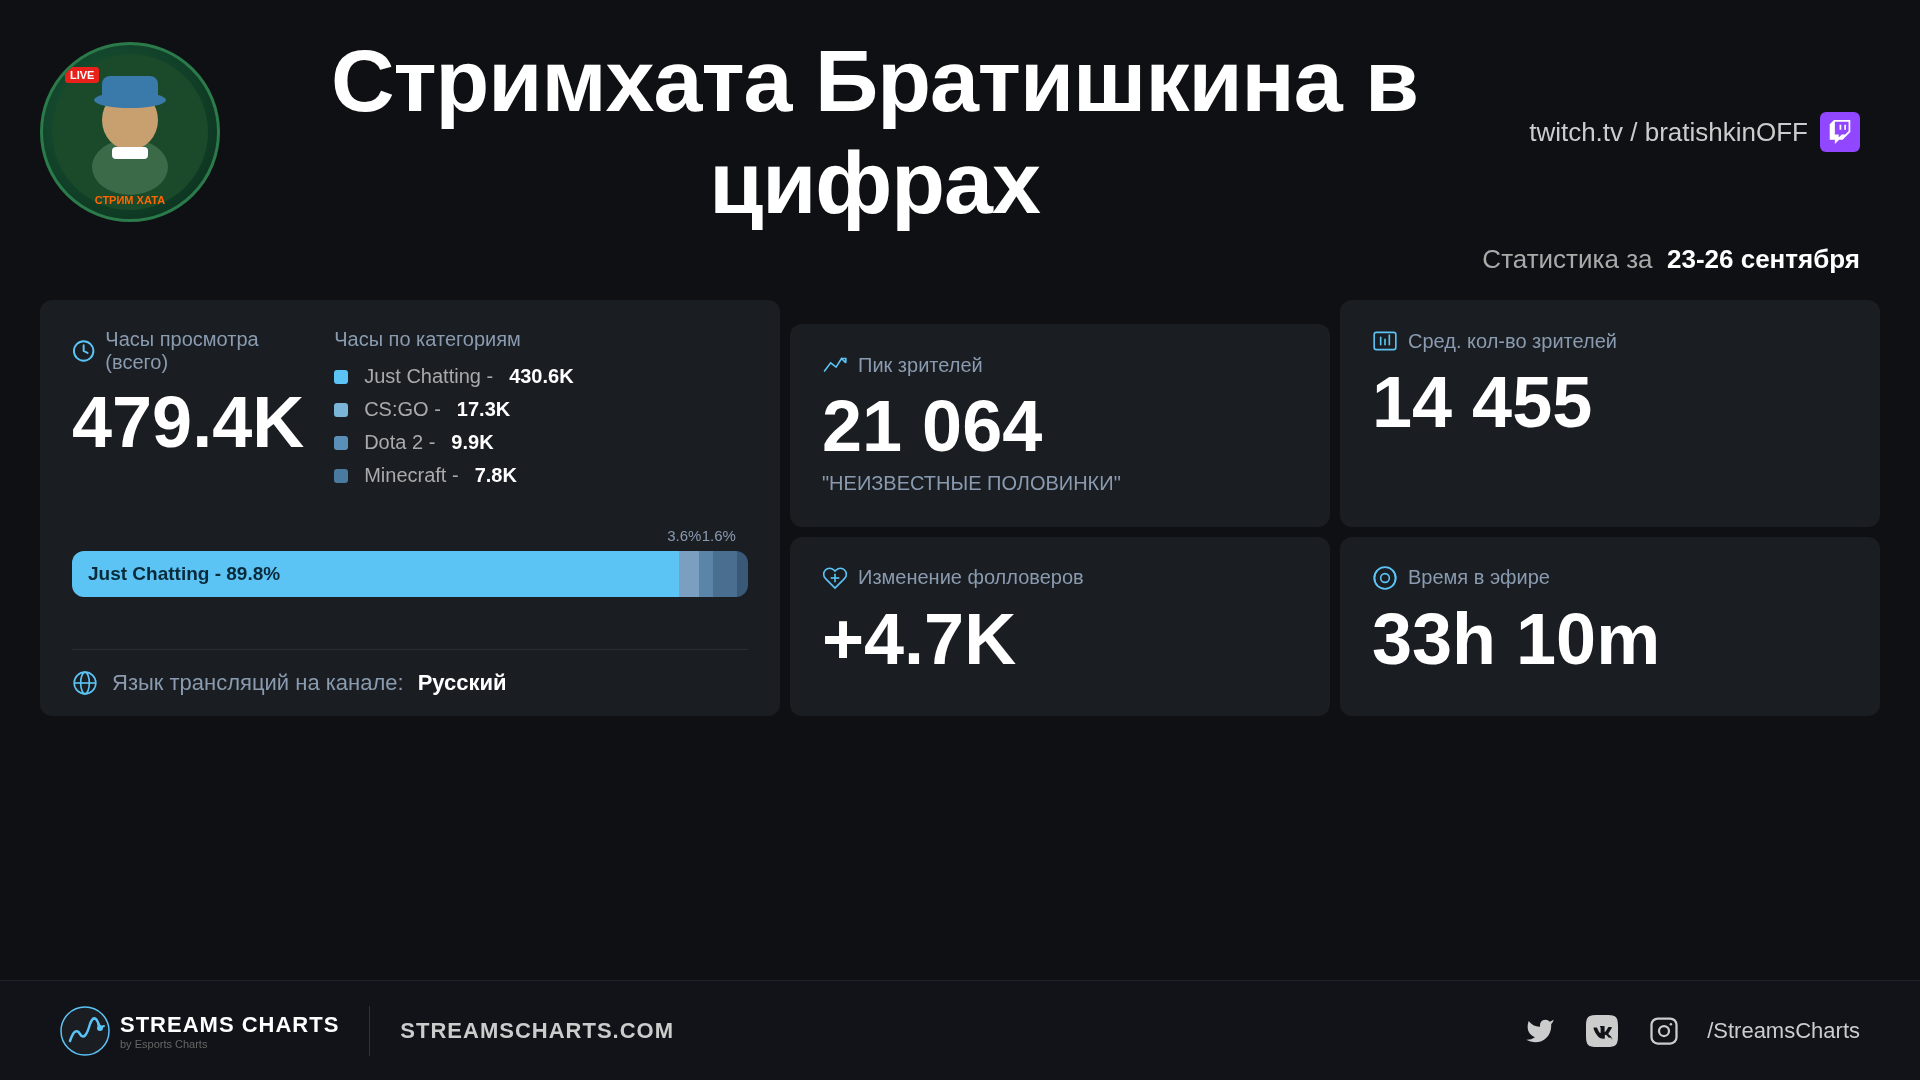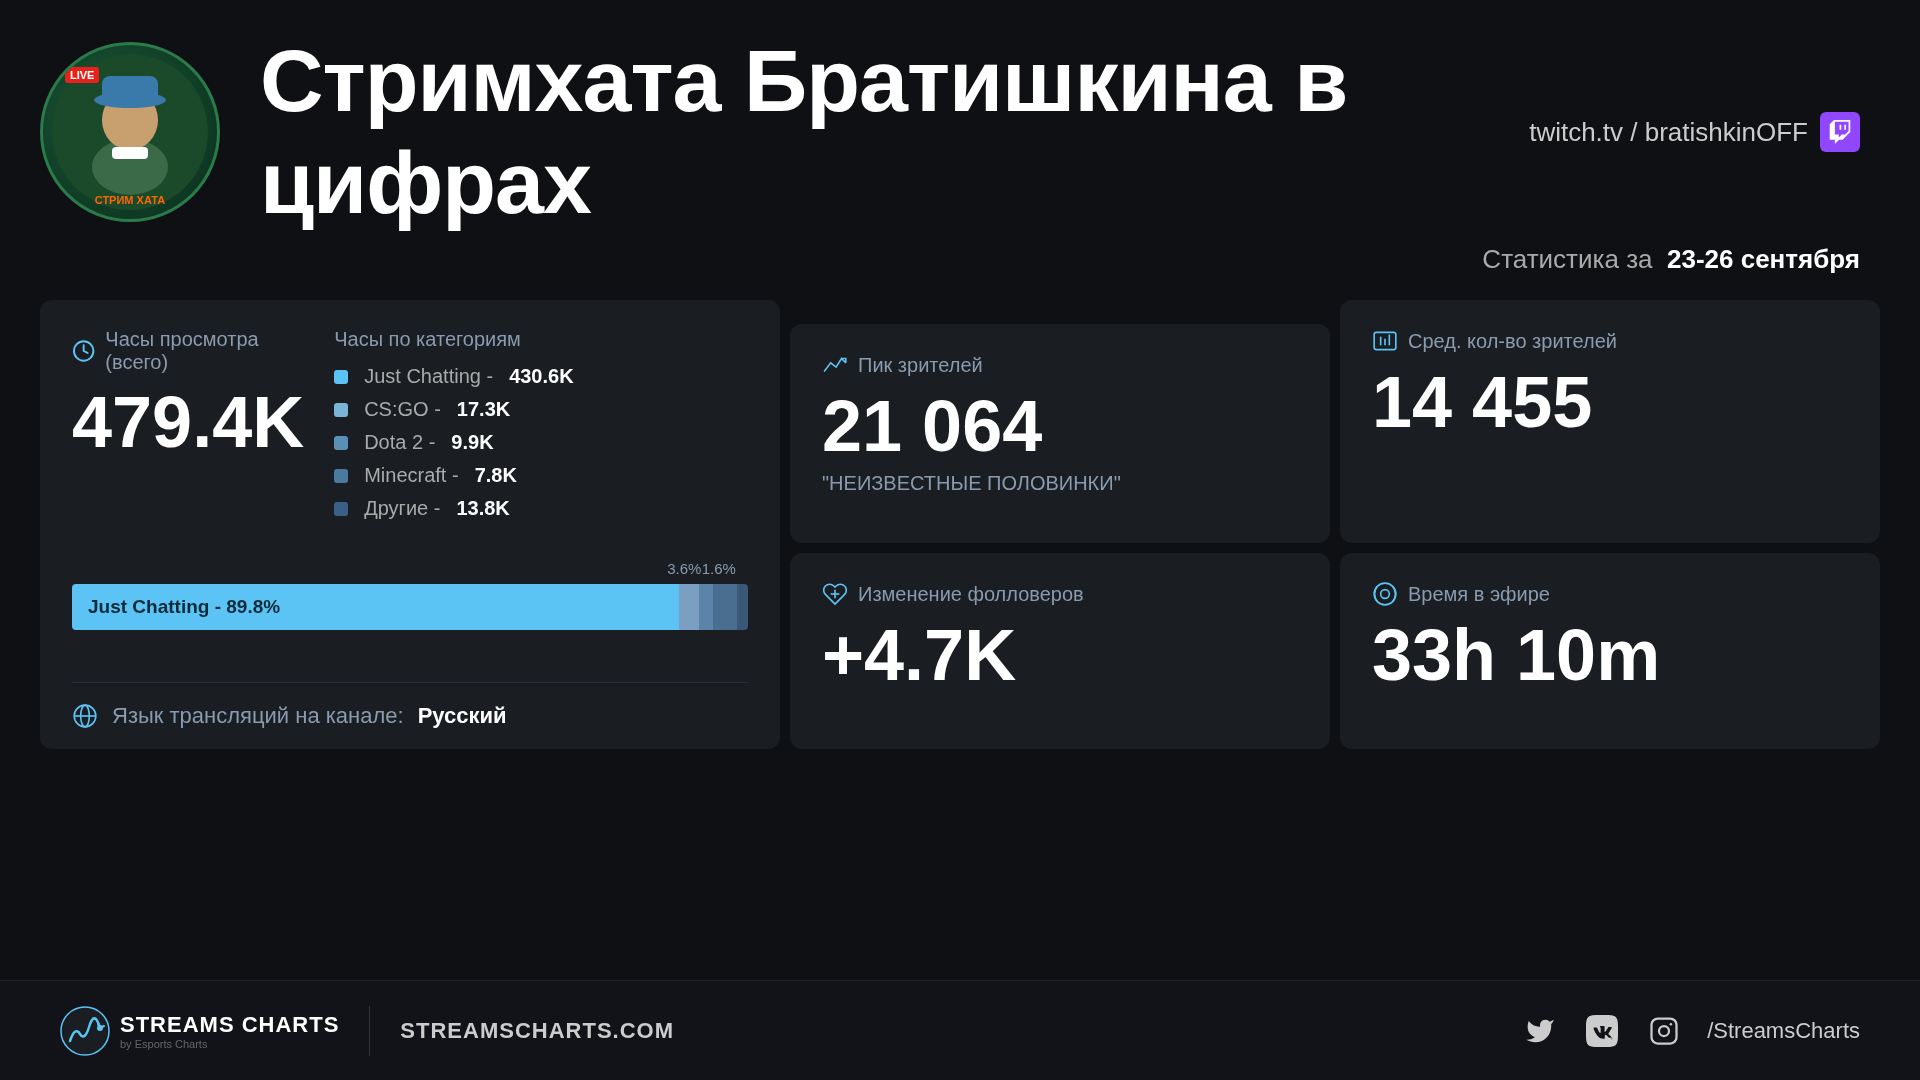--- a/index.html
+++ b/index.html
@@ -47,20 +47,21 @@
       position: absolute;
       top: 22px;
       left: 22px;
     }
 
     .page-title {
       font-size: 88px;
       font-weight: 900;
       color: #ffffff;
       letter-spacing: -1px;
+      text-align: center;
       flex: 1;
       margin: 0 40px;
     }
 
     .twitch-info {
       display: flex;
       align-items: center;
       gap: 12px;
       font-size: 26px;
       color: #cccccc;
@@ -181,21 +182,21 @@
 
     
     .bar-chart-area {
       margin-top: 20px;
       position: relative;
     }
 
     .bar-row {
       display: flex;
       height: 46px;
-      border-radius: 4px;
+      border-radius: 12px;
       overflow: hidden;
       width: 100%;
     }
     .bar-main {
       background: #5bc4f5;
       flex: 0 0 89.8%;
       display: flex;
       align-items: center;
       padding-left: 16px;
       font-size: 19px;
@@ -349,25 +350,20 @@
           <li>
             <span class="cat-dot" style="background:#5a90b8;"></span>
             <span class="cat-name">Dota 2 -</span>
             <span class="cat-val">9.9K</span>
           </li>
           <li>
             <span class="cat-dot" style="background:#4a7aa0;"></span>
             <span class="cat-name">Minecraft -</span>
             <span class="cat-val">7.8K</span>
           </li>
-          <li>
-            <span class="cat-dot" style="background:#3a6088;"></span>
-            <span class="cat-name">Другие -</span>
-            <span class="cat-val">13.8K</span>
-          </li>
         </ul>
       </div>
     </div>
 
     <div class="bar-chart-area" style="margin-top:28px; position:relative; padding-top:26px; padding-bottom:28px;">
 
       <div style="display:flex; justify-content:flex-end; padding-right:0; margin-bottom:4px; position:absolute; top:2px; right:12px; width:100%;">
         <div style="width:10.2%; display:flex; justify-content:space-around; font-size:15px; color:#8a9bb0;">
           <span>3.6%</span>
           <span>1.6%</span>

